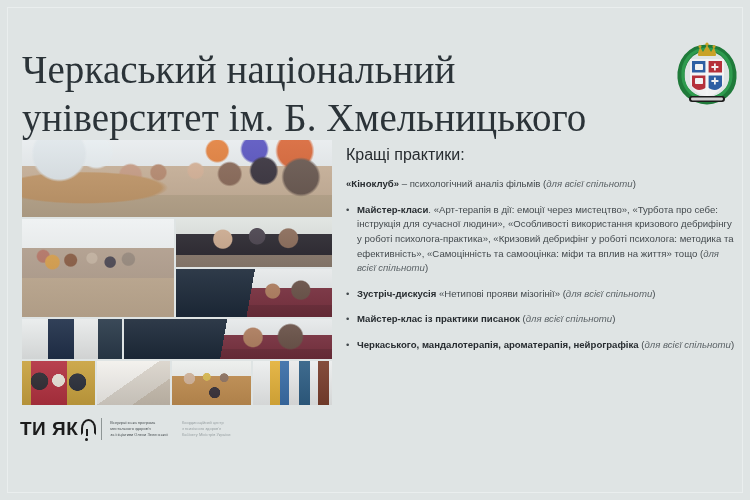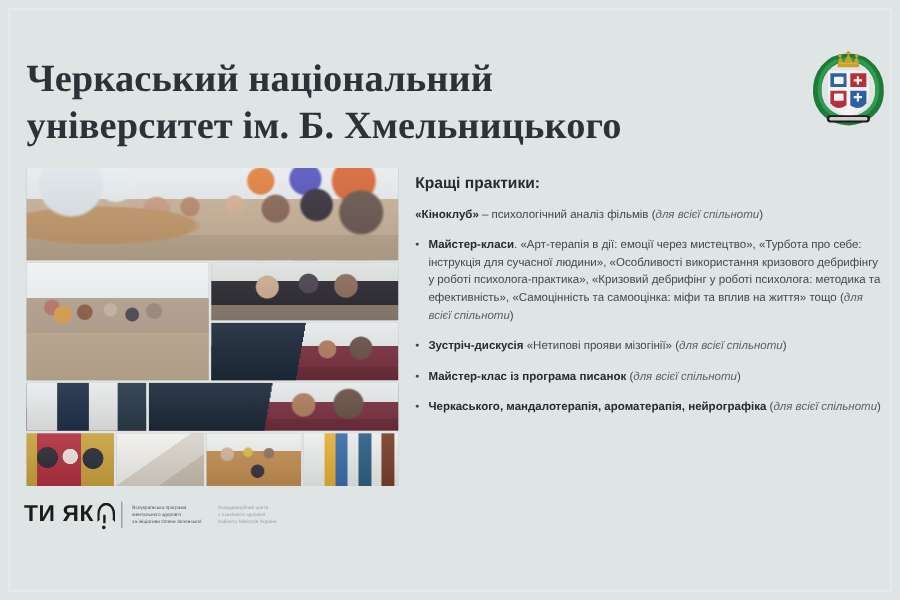--- a/index.html
+++ b/index.html
@@ -23,26 +23,25 @@
   }
 
   
   .header {
     position: absolute;
     left: 22px; top: 46px;
     width: 640px;
   }
   .title {
     font-family: "Liberation Serif", "DejaVu Serif", serif;
-    font-size: 32px;
+    font-size: 39px;
     line-height: 1.22;
     color: #2b3338;
     letter-spacing: 0.1px;
     white-space: pre-line;
-    font-weight: bold;
   }
   .crest {
     position: absolute;
     left: 676px; top: 40px;
     width: 62px; height: 66px;
   }
 
   
   .collage {
     position: absolute;
@@ -203,23 +202,23 @@
     position: absolute;
     left: 346px; top: 143px;
     width: 392px;
     color: #43494d;
     font-size: 9.6px;
     line-height: 1.52;
   }
   .intro { margin-bottom: 10px; }
   .intro b { color: #272c30; }
   .section-head {
-    font-weight: 700;
+    font-weight: 400;
     color: #272c30;
-    font-size: 13px;
+    font-size: 16px;
     margin-bottom: 10px;
   }
   .item {
     display: flex;
     margin-bottom: 11px;
   }
   .item .dot {
     flex: 0 0 11px;
     color: #43494d;
     font-size: 9.6px;
@@ -342,21 +341,21 @@
         <div class="item">
           <span class="dot">•</span>
           <span class="body"><b>Майстер-класи</b>. «Арт-терапія в дії: емоції через мистецтво», «Турбота про себе: інструкція для сучасної людини», «Особливості використання кризового дебрифінгу у роботі психолога-практика», «Кризовий дебрифінг у роботі психолога: методика та ефективність», «Самоцінність та самооцінка: міфи та вплив на життя» тощо (<i>для всієї спільноти</i>)</span>
         </div>
         <div class="item">
           <span class="dot">•</span>
           <span class="body"><b>Зустріч-дискусія</b> «Нетипові прояви мізогінії» (<i>для всієї спільноти</i>)</span>
         </div>
         <div class="item">
           <span class="dot">•</span>
-          <span class="body"><b>Майстер-клас із програма писанок</b> (<i>для всієї спільноти</i>)</span>
+          <span class="body"><b>Майстер-клас із практики писанок</b> (<i>для всієї спільноти</i>)</span>
         </div>
         <div class="item">
           <span class="dot">•</span>
           <span class="body"><b>Черкаського, мандалотерапія, ароматерапія, нейрографіка</b> (<i>для всієї спільноти</i>)</span>
         </div>
       </div>
   </div>
 </div>
 
 </body></html>

